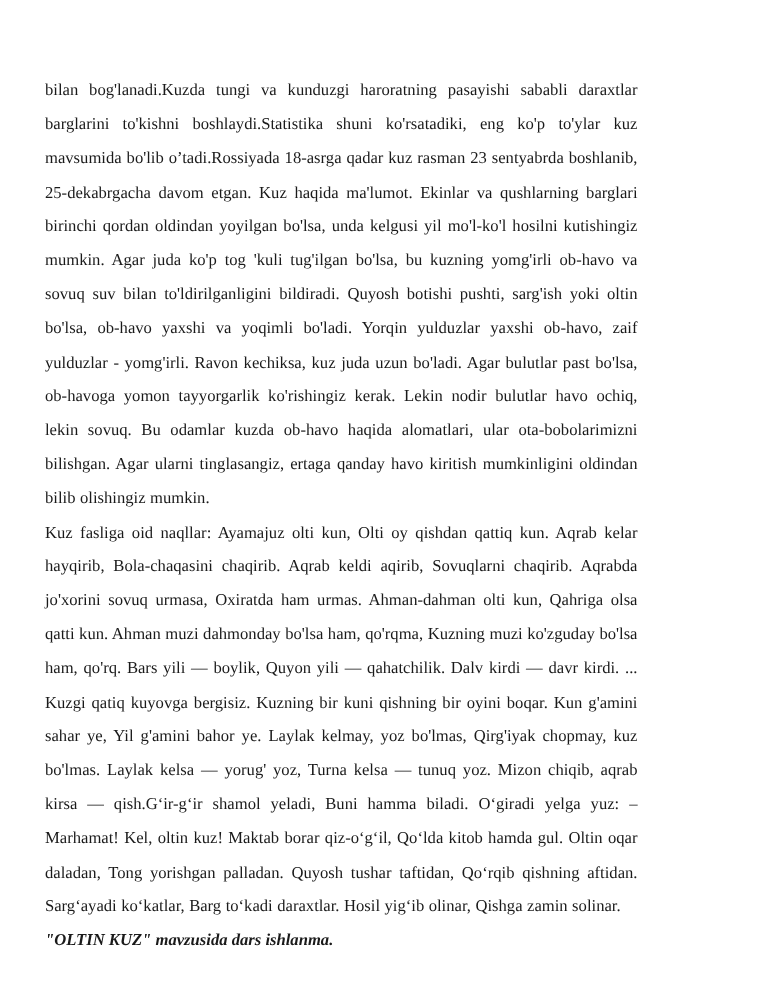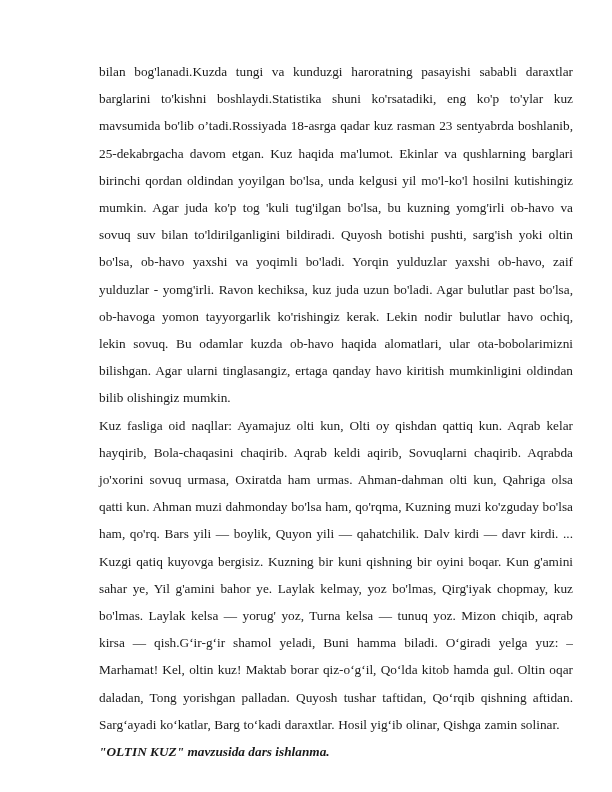--- a/index.html
+++ b/index.html
@@ -13,21 +13,21 @@
     font-family: "Liberation Serif", "DejaVu Serif", serif;
     color: #1a1a1a;
     overflow: hidden;
   }
 
   .page {
     position: relative;
     width: 612px;
     height: 792px;
     box-sizing: border-box;
-    padding: 58px 69px 0 99px;
+    padding: 58px 69px 0 36px;
     background: #ffffff;
   }
 
   .doc-body {
     width: 474px;
   }
 
   .para {
     margin: 0;
     font-size: 13.3px;

